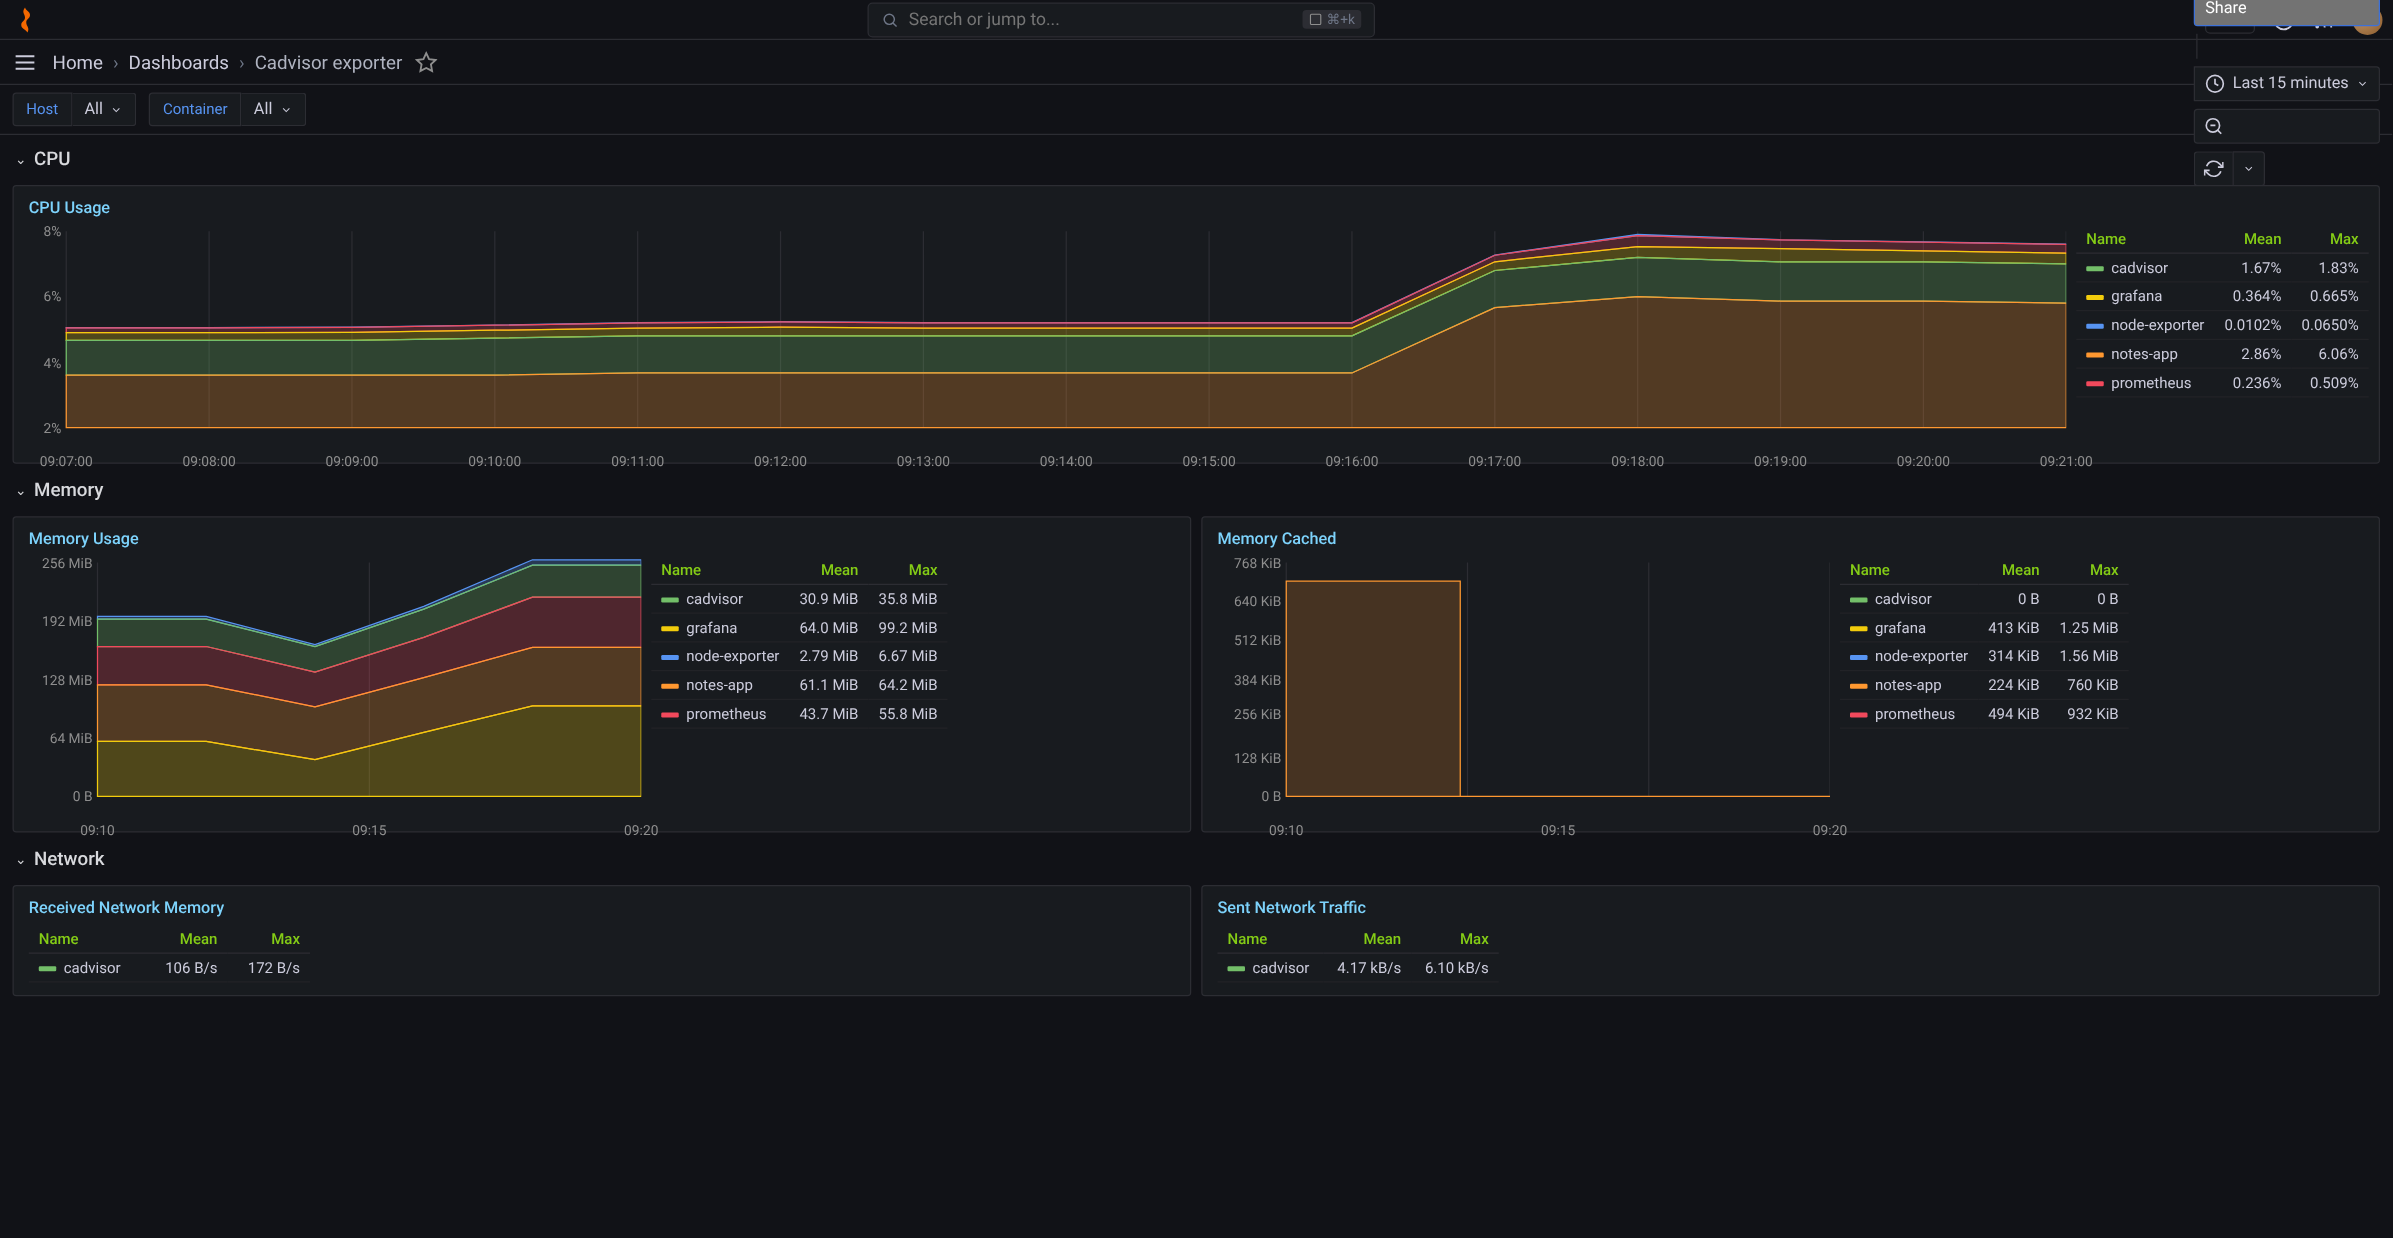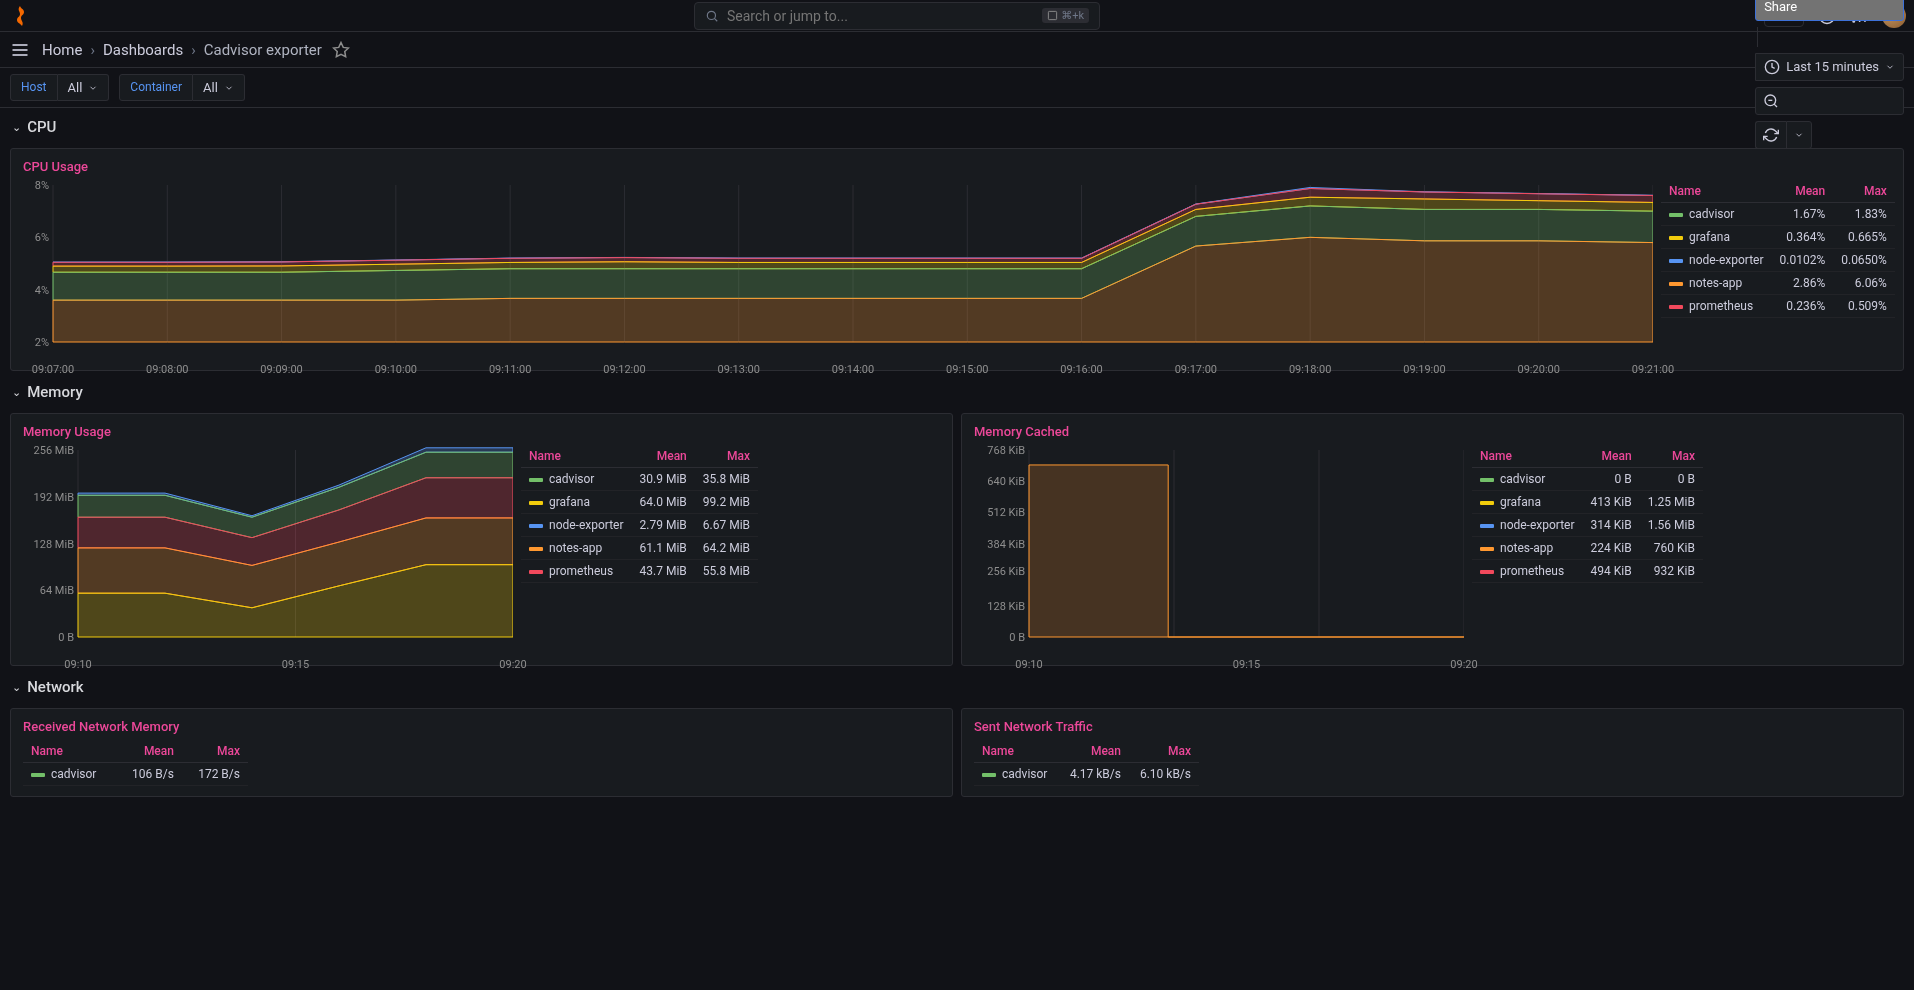--- a/index.html
+++ b/index.html
@@ -38,30 +38,30 @@
 .var-label { background: #181b1f; border: 1px solid #2c2d33; border-radius: 3px 0 0 3px; padding: 5px 10px; color: #5794f2; font-size: 12px; }
 .var-select { background: #181b1f; border: 1px solid #2c2d33; border-left: none; border-radius: 0 3px 3px 0; padding: 5px 10px; display: flex; align-items: center; gap: 6px; cursor: pointer; }
 .var-pair { display: flex; }
 
 
 .sections { padding: 4px 10px; display: flex; flex-direction: column; gap: 6px; }
 .section-header { display: flex; align-items: center; gap: 6px; padding: 6px 2px; cursor: pointer; color: #d8d9dd; font-weight: 500; font-size: 15px; }
 .section-header .chev { font-size: 11px; }
 
 .panel { background: #181b1f; border: 1px solid #2c2d33; border-radius: 3px; }
-.panel-title { padding: 10px 12px 6px; font-weight: 500; color: #ec4899; }
+.panel-title { padding: 10px 12px 6px; font-weight: 500; color: #7dd3fc; }
 .panel-body { display: flex; padding: 0 12px 10px; gap: 8px; }
 .plot { position: relative; }
 .plot-svg { width: 100%; height: 100%; }
 .grid-line { stroke: #2c2d33; stroke-width: 1; }
 
 
 .legend { flex: 0 0 auto; }
 .legend table { border-collapse: collapse; width: 100%; font-size: 12px; }
-.legend th { text-align: right; padding: 4px 8px; color: #ec4899; font-weight: 500; border-bottom: 1px solid #2c2d33; }
+.legend th { text-align: right; padding: 4px 8px; color: #84cc16; font-weight: 500; border-bottom: 1px solid #2c2d33; }
 .legend th:first-child { text-align: left; }
 .legend td { padding: 4px 8px; border-bottom: 1px solid #222327; text-align: right; white-space: nowrap; }
 .legend td:first-child { text-align: left; }
 .swatch { display: inline-block; width: 14px; height: 4px; border-radius: 1px; margin-right: 6px; vertical-align: middle; }
 
 .panel-row { display: flex; gap: 8px; }
 .panel-row .panel { flex: 1; }
 
 .cpu-plot { flex: 1; height: 180px; }
 .mem-plot { width: 490px; height: 210px; }

